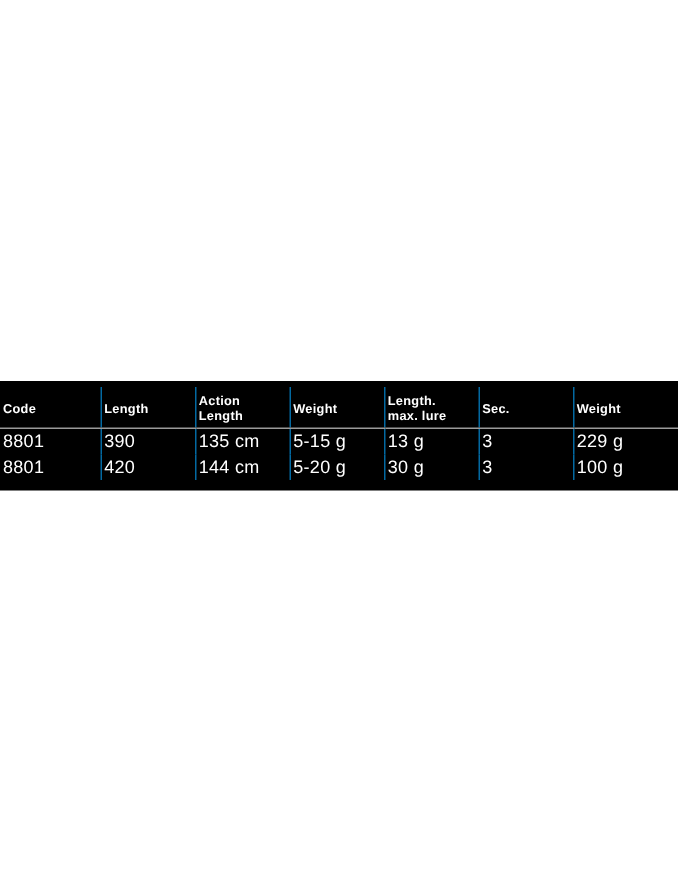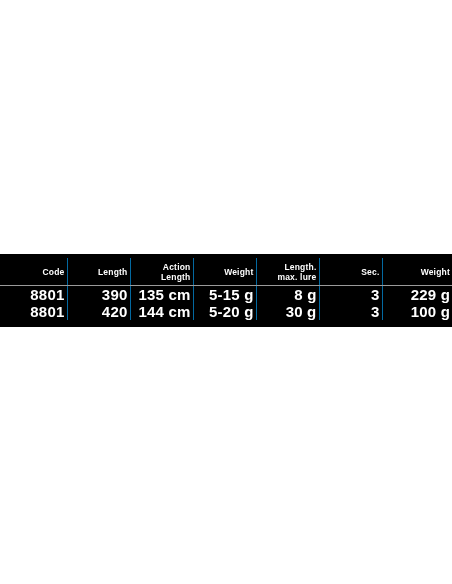--- a/index.html
+++ b/index.html
@@ -41,21 +41,21 @@
   #spec-table col.c-length   { width: 63px; }
   #spec-table col.c-closed   { width: 63px; }
   #spec-table col.c-action   { width: 63px; }
   #spec-table col.c-lure     { width: 63px; }
   #spec-table col.c-sec      { width: 63px; }
   #spec-table col.c-weight   { width: 70px; }
 
   #spec-table th,
   #spec-table td {
     color: #ffffff;
-    text-align: right;
+    text-align: left;
     vertical-align: middle;
     padding: 0;
     margin: 3px;
     border: 0;
     letter-spacing: 0.2px;
   }
 
   
   #spec-table th + th,
   #spec-table td + td {
@@ -66,22 +66,22 @@
     height: 27px;
     font-size: 8.5px;
     font-weight: bold;
     line-height: 10px;
     padding: 0 2px;
     border-bottom: 1px solid #9a9a9a;
   }
 
   #spec-table tbody td {
     height: 17px;
-    font-size: 15px;
-    font-weight: bold;
+    font-size: 12px;
+    font-weight: normal;
     line-height: 17px;
     padding: 0 2px;
   }
 
   .hdr-line { display: block; }
 </style>
 </head>
 <body>
 
 <div id="spec-panel">
@@ -124,21 +124,21 @@
         </th>
       </tr>
     </thead>
 
     <tbody>
       <tr>
         <td>8801</td>
         <td>390</td>
         <td>135 cm</td>
         <td>5-15 g</td>
-        <td>8 g</td>
+        <td>13 g</td>
         <td>3</td>
         <td>229 g</td>
       </tr>
       <tr>
         <td>8801</td>
         <td>420</td>
         <td>144 cm</td>
         <td>5-20 g</td>
         <td>30 g</td>
         <td>3</td>

